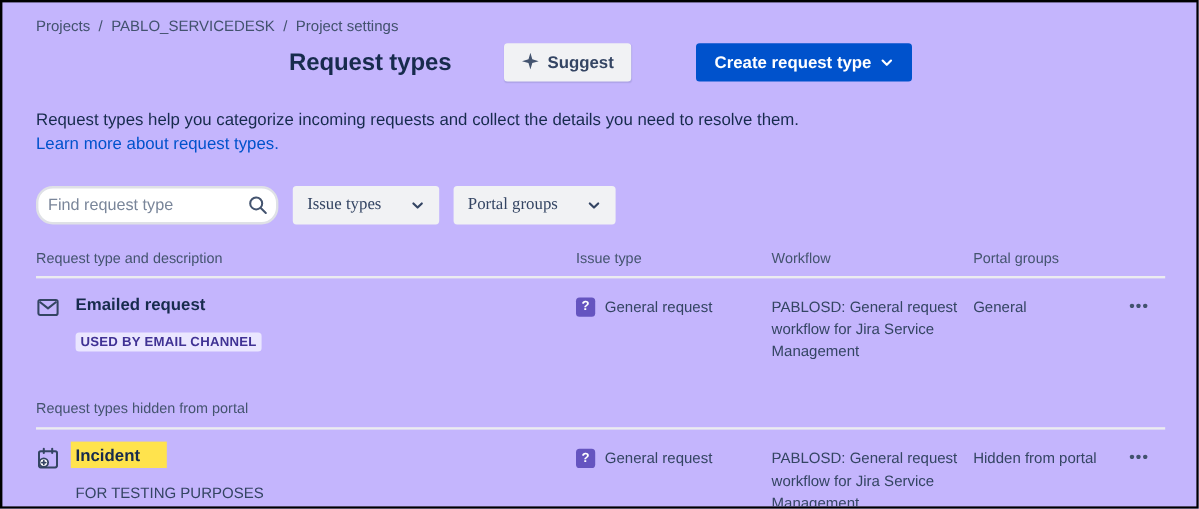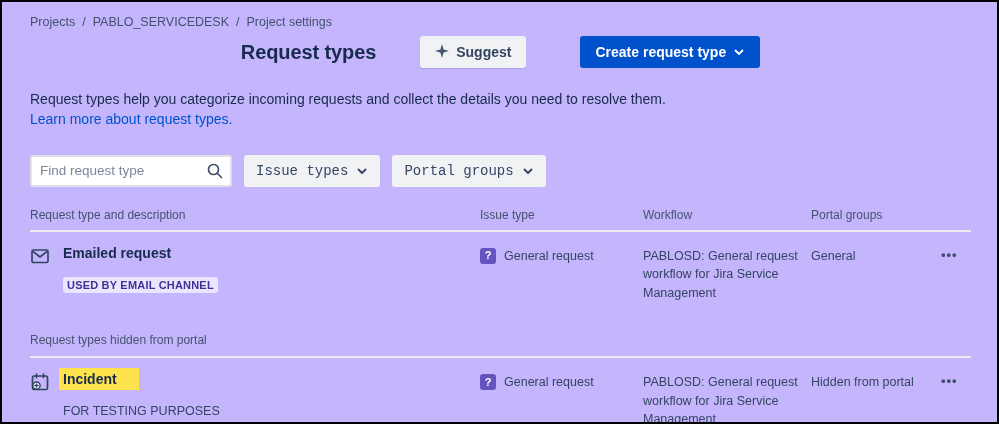--- a/index.html
+++ b/index.html
@@ -36,29 +36,29 @@
   .chev svg { display: block; }
 
   
   .intro { margin-top: 21px; font-size: 14px; line-height: 1.45; color: #172B4D; }
   .intro a { color: #0052CC; text-decoration: none; cursor: pointer; }
 
   
   .filters { margin-top: 25px; display: flex; gap: 12px; align-items: center; }
   .search-wrap { position: relative; width: 202px; }
   .search-wrap input {
-    width: 100%; height: 32px; border: 2px solid #DFE1E6; border-radius: 3px;
+    width: 100%; height: 32px; border: 2px solid #DFE1E6; border-radius: 14px;
     padding: 0 48px 0 8px; font-family: inherit; font-size: 13.5px; color: #172B4D;
   }
   .search-wrap input::placeholder { color: #7A869A; }
   .search-icon { position: absolute; right: 8px; top: 7px; pointer-events: none; }
   .dd-btn {
-    display: inline-flex; align-items: center; gap: 8px; height: 32px; padding: 0 12px;
+    display: inline-flex; align-items: center; gap: 24px; height: 32px; padding: 0 12px;
     background: #F1F2F4; border: none; border-radius: 3px;
-    font-family: Liberation Mono, monospace; font-size: 14px; font-weight: 500; color: #344563; cursor: pointer; justify-content: flex-end;
+    font-family: Liberation Serif, serif; font-size: 14px; font-weight: 500; color: #344563; cursor: pointer; justify-content: flex-end;
   }
 
   
   .table { margin-top: 21px; }
   .grid { display: grid; grid-template-columns: 1fr 155px 160px 122px 30px; column-gap: 8px; }
   .thead { padding-bottom: 8px; border-bottom: 2px solid #EBECF0; }
   .th { font-size: 12px; color: #44546F; font-weight: 400; }
   .row { padding-top: 13px; align-items: start; }
   .rt-main { display: flex; gap: 13px; align-items: flex-start; }
   .rt-icon { width: 20px; height: 20px; flex: 0 0 20px; margin-top: 1px; }

